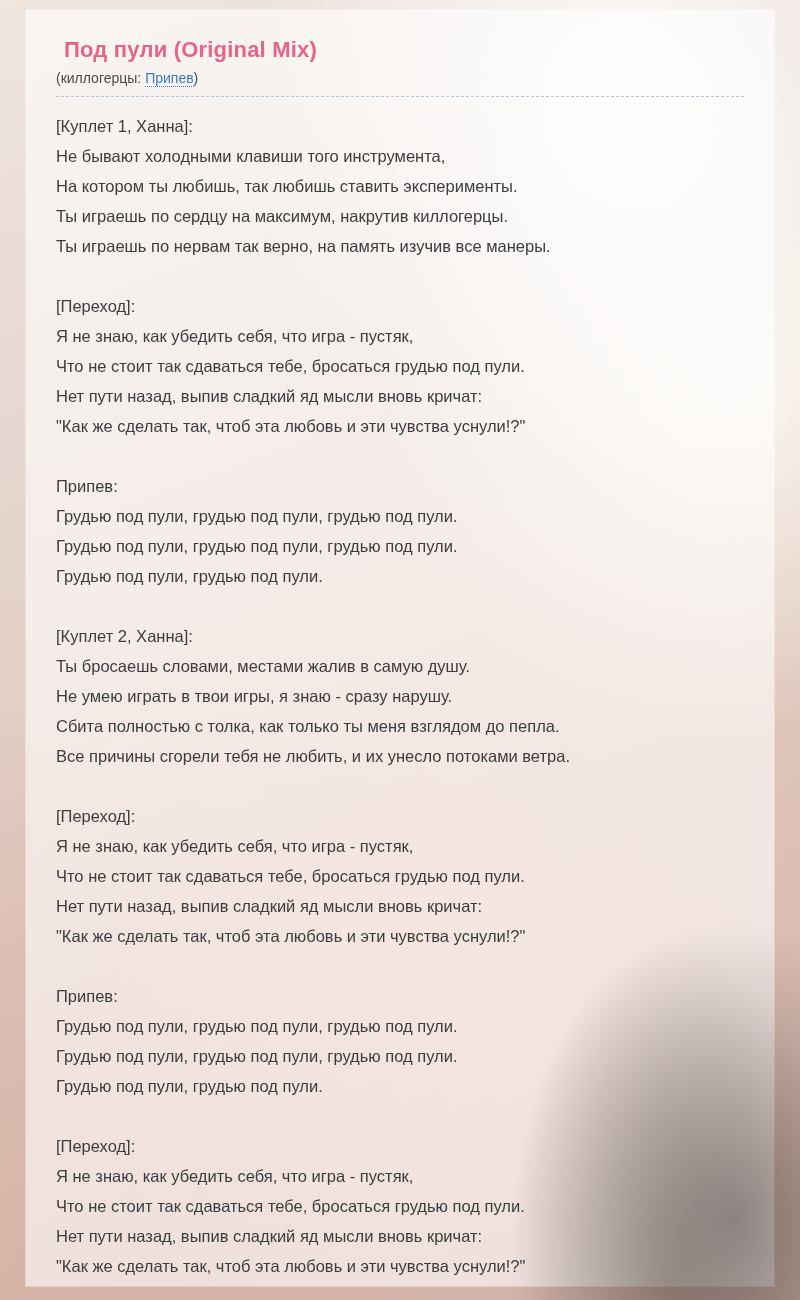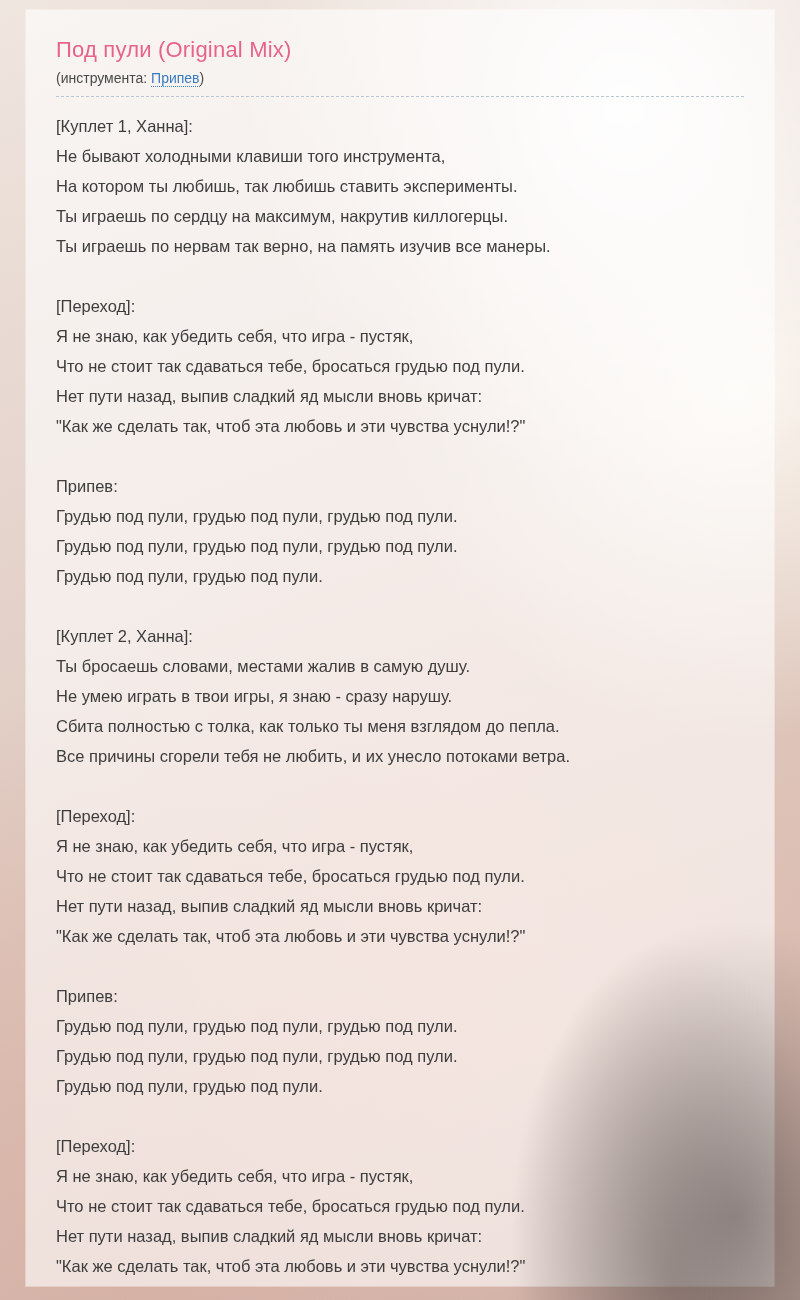--- a/index.html
+++ b/index.html
@@ -49,22 +49,22 @@
     background: rgba(255, 255, 255, 0.60);
     box-sizing: border-box;
     padding: 26px 30px 20px 30px;
     box-shadow: 0 0 0 1px rgba(255,255,255,0.35);
   }
 
   .title {
     color: #e8638c;
     font-size: 22px;
     line-height: 28px;
-    font-weight: normal;
-    margin: 0 0 6px 0;
+    font-weight: bold;
+    margin: 0 0 6px 8px;
     letter-spacing: 0.2px;
   }
 
   .artist-line {
     font-size: 14px;
     color: #4a4a4a;
     padding-bottom: 10px;
     border-bottom: 1px dashed #b9c6d4;
     margin-bottom: 14px;
   }
@@ -84,21 +84,21 @@
   }
 </style>
 </head>
 <body>
 
 <div class="page">
   <div class="card">
 
     <h1 class="title">Под пули (Original Mix)</h1>
 
-    <div class="artist-line"><span>(инструмента: </span><a class="artist-link">Припев</a><span>)</span></div>
+    <div class="artist-line"><span>(киллогерцы: </span><a class="artist-link">Припев</a><span>)</span></div>
 
     <div class="lyrics">[Куплет 1, Ханна]:
 Не бывают холодными клавиши того инструмента,
 На котором ты любишь, так любишь ставить эксперименты.
 Ты играешь по сердцу на максимум, накрутив киллогерцы.
 Ты играешь по нервам так верно, на память изучив все манеры.
 
 [Переход]:
 Я не знаю, как убедить себя, что игра - пустяк,
 Что не стоит так сдаваться тебе, бросаться грудью под пули.

